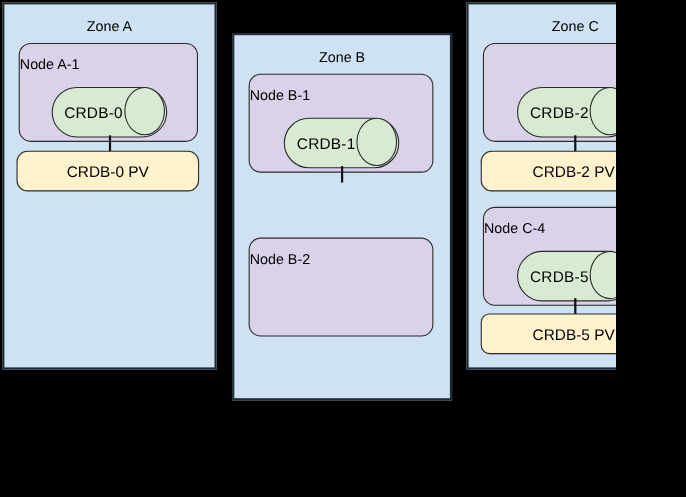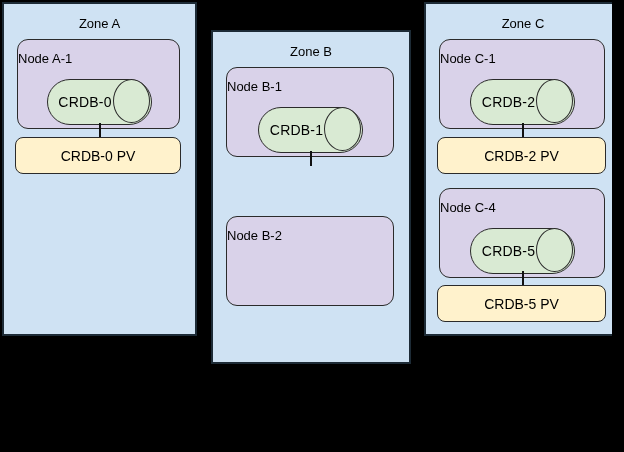--- a/index.html
+++ b/index.html
@@ -1,18 +1,18 @@
 <!DOCTYPE html>
 <html style="--canvas_bg: #000000; --zone_fill: #cfe2f3; --zone_border: #1d2b36; --node_fill: #d9d2e9; --db_fill: #d9ead3; --pv_fill: #fff2cc; --shape_border: #2b2b2b;"><head>
 <meta charset="utf-8">
 <style>
   html, body { margin: 0; padding: 0; background: #000; }
   .canvas {
     position: relative;
-    width: 612px;
+    width: 560px;
     height: 452px;
     background: var(--canvas_bg, #000000);
     font-family: "Liberation Sans", "DejaVu Sans", sans-serif;
     color: #000;
     overflow: hidden;
   }
   .zone {
     position: absolute;
     top: 2px;
     height: 334px;
@@ -91,21 +91,21 @@
     height: 37px;
     box-sizing: border-box;
     background: var(--pv_fill, #fff2cc);
     border: 1px solid var(--shape_border, #2b2b2b);
     border-radius: 8px;
     display: flex;
     align-items: center;
     justify-content: center;
     font-size: 14px;
   }
-  .pv-1 { top: 133px; }
+  .pv-1 { top: 133px; border-radius: 10px; }
   .pv-2 { top: 281px; }
 </style>
 </head>
 <body>
 
 <div class="canvas">
 
   <div class="zone zone-a">
     <div class="zone-title">Zone A</div>
     <div class="node node-1">
@@ -130,21 +130,20 @@
     </div>
     <div class="conn conn-1"></div>
     <div class="node node-2">
       <div class="node-title">Node B-2</div>
     </div>
   </div>
 
   <div class="zone zone-c">
     <div class="zone-title">Zone C</div>
     <div class="node node-1">
-      <div class="node-title">Node C-1</div>
       <div class="cyl">
         <div class="cyl-cap"></div>
         <div class="cyl-label">CRDB-2</div>
       </div>
     </div>
     <div class="conn conn-1"></div>
     <div class="pv pv-1">CRDB-2 PV</div>
     <div class="node node-2">
       <div class="node-title">Node C-4</div>
       <div class="cyl">

